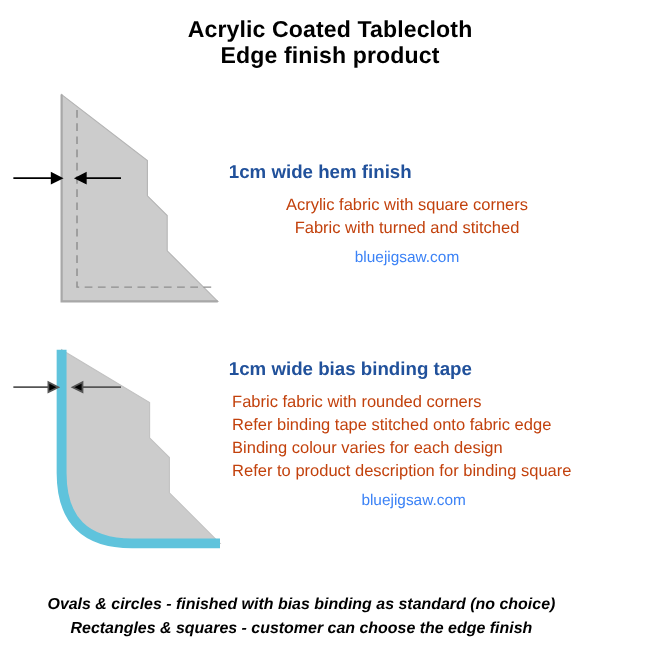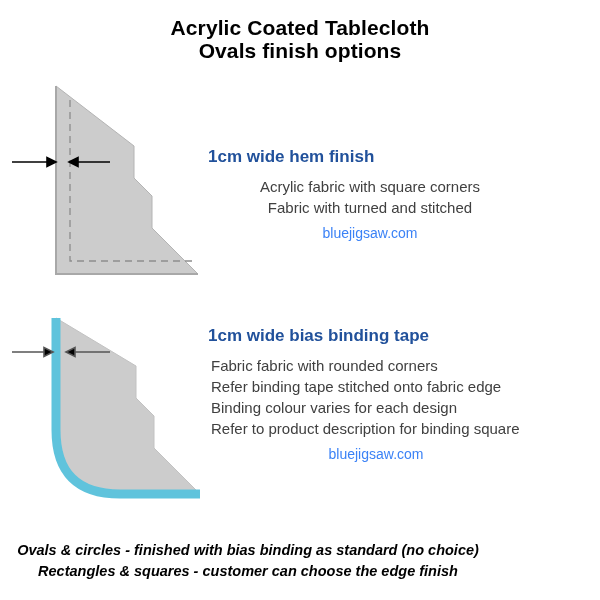--- a/index.html
+++ b/index.html
@@ -59,21 +59,21 @@
     color: #21519b;
     line-height: 22px;
     margin: 0 0 8px 3px;
   }
   #section-hem .text-col  { top: 68px; }
   #section-bias .text-col { top: 15px; }
 
   .detail-line {
     font-size: 15px;
     line-height: 21px;
-    color: #404040;
+    color: #c2410c;
     white-space: nowrap;
   }
   #section-hem .detail-list  { text-align: center; width: 330px; }
   #section-bias .detail-list { text-align: left;  width: 385px; margin-left: 6px; }
 
   .watermark {
     font-size: 14px;
     color: #3b82f6;
     line-height: 20px;
     margin-top: 5px;
@@ -81,36 +81,37 @@
   #section-hem .watermark  { text-align: center; width: 330px; }
   #section-bias .watermark { text-align: center; width: 330px; margin-left: 6px; }
 
   
   #footer-block {
     position: absolute;
     top: 540px;
     left: 0;
     width: 496px;
     text-align: center;
+    padding-left: 26px;
   }
   #footer-block .footer-line {
     font-size: 14.5px;
     font-style: italic;
     font-weight: bold;
     line-height: 21px;
     color: #000000;
   }
   svg { display: block; }
 </style>
 </head>
 <body>
 
 <div id="title-block">
   <div class="title-line">Acrylic Coated Tablecloth</div>
-  <div class="title-line">Ovals finish options</div>
+  <div class="title-line">Edge finish product</div>
 </div>
 
 <div class="section" id="section-hem">
 
   <div class="diagram">
     <svg width="200" height="205" viewBox="0 0 200 205" aria-hidden="true">
 
       <polygon points="44,8 44,196 186,196 140,150 140,118 122,100 122,68" fill="#cccccc" stroke="#b4b4b4" stroke-width="1"></polygon>
 
       <path d="M44,8 L44,196 L186,196" fill="none" stroke="#a8a8a8" stroke-width="2"></path>

